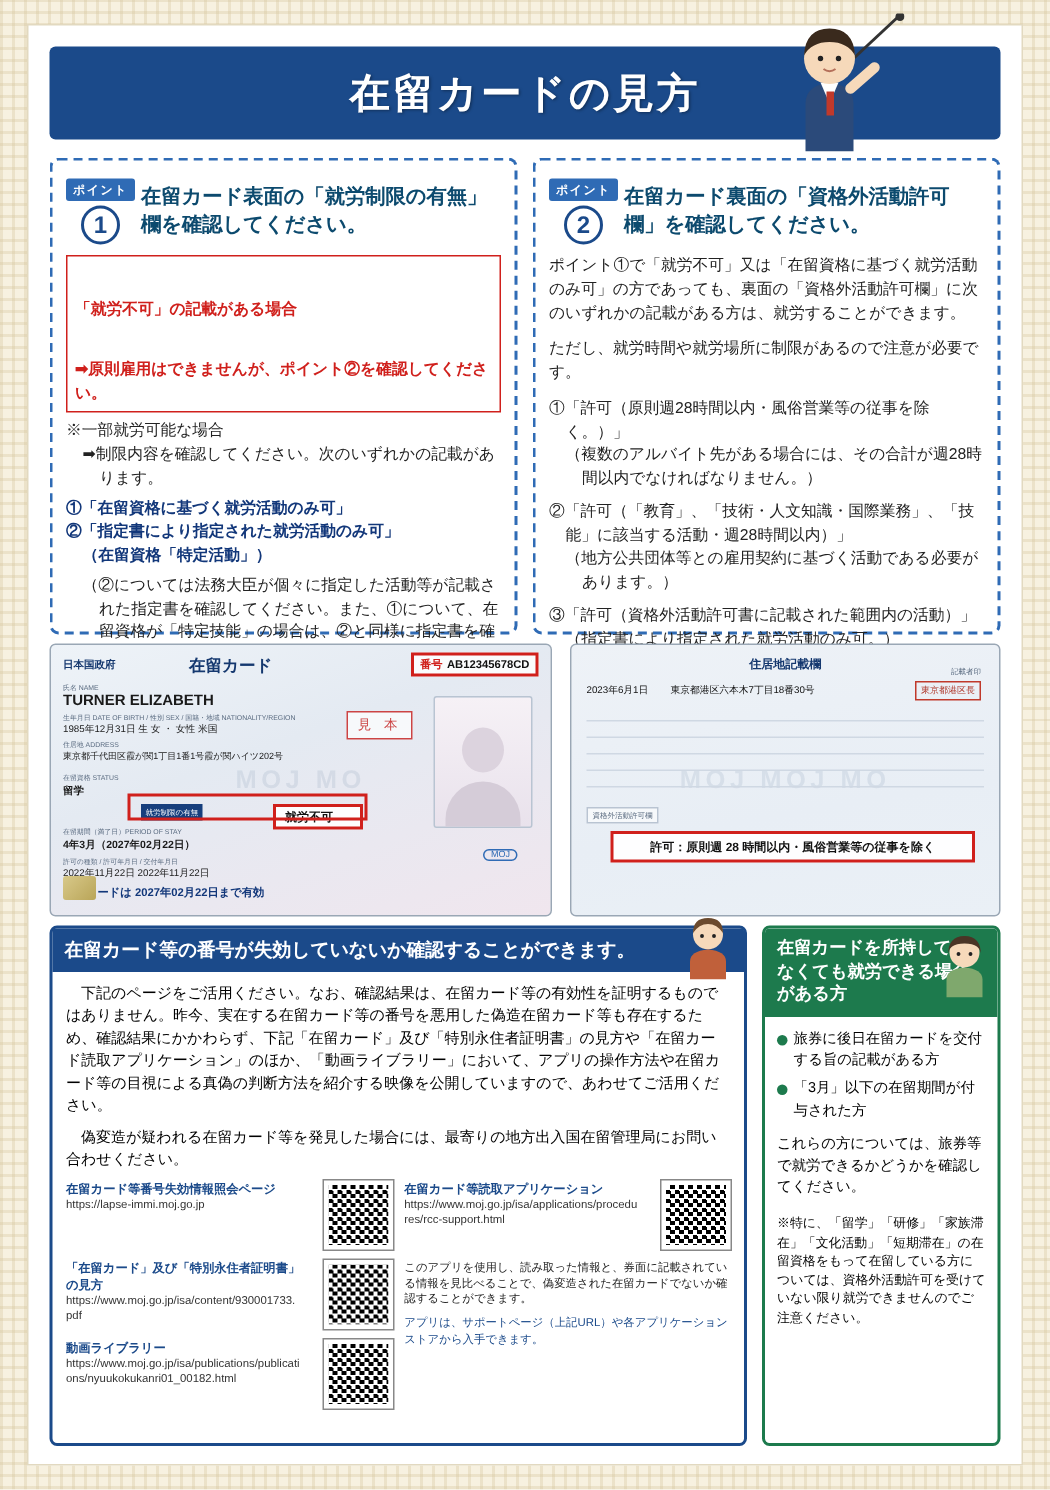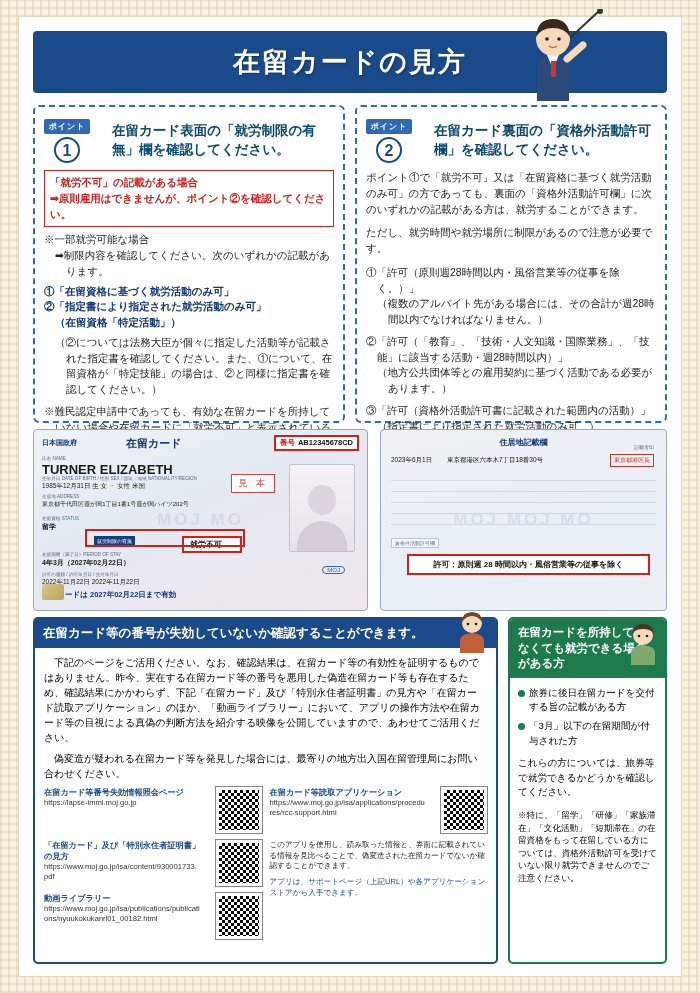--- a/index.html
+++ b/index.html
@@ -62,21 +62,21 @@
     flex: 1;
     border: 2px dashed #2f6bb5;
     border-radius: 6px;
     background: #fff;
     padding: 10px 9px 8px 9px;
     position: relative;
   }
   .panel-head {
     display: flex;
     align-items: flex-start;
-    gap: 22px;
+    gap: 4px;
     margin-bottom: 7px;
   }
   .point-badge {
     position: relative;
     flex: 0 0 auto;
     width: 46px;
     text-align: center;
     padding-top: 2px;
   }
   .ribbon {
@@ -101,21 +101,21 @@
     line-height: 23px;
   }
   .panel-title {
     font-size: 13.5px;
     font-weight: bold;
     color: #0c4a6e;
     line-height: 1.42;
     padding-top: 4px;
   }
   .body-txt { font-size: 10.5px; line-height: 1.5; color: #222; }
-  .redb { color: #d0201c; font-weight: bold; }
+  .redb { color: #d0201c; font-weight: bold; margin-top: 24px; }
   .blue { color: #12377a; font-weight: bold; }
   .boxline {
     border: 1px solid #d0201c;
     padding: 4px 5px;
     margin-bottom: 5px;
   }
   .ind { padding-left: 11px; text-indent: -11px; }
   .ind2 { padding-left: 22px; text-indent: -11px; }
   .mt4 { margin-top: 4px; }
   .mt6 { margin-top: 6px; }
@@ -440,21 +440,21 @@
     <div class="cardwrap front">
       <div class="card front">
         <div class="watermark">MOJ MO</div>
         <div class="card-country">日本国政府</div>
         <div class="card-title-jp">在留カード</div>
         <div class="cardno-box">
           <span class="lbl">番号</span><span>AB12345678CD</span>
         </div>
 
         <div class="card-line card-label" style="top:26px">氏名 NAME</div>
-        <div class="card-line" style="top:32px;font-size:13px;font-weight:bold">TURNER ELIZABETH</div>
+        <div class="card-line" style="top:32px;font-size:10px;font-weight:bold">TURNER ELIZABETH</div>
 
         <div class="card-line card-label" style="top:46px">生年月日 DATE OF BIRTH / 性別 SEX / 国籍・地域 NATIONALITY/REGION</div>
         <div class="card-line" style="top:52px;font-size:6.5px">1985年12月31日 生 女 ・ 女性 米国</div>
 
         <div class="card-line card-label" style="top:64px">住居地 ADDRESS</div>
         <div class="card-line" style="top:70px;font-size:6px">東京都千代田区霞が関1丁目1番1号霞が関ハイツ202号</div>
 
         <div class="card-line card-label" style="top:86px">在留資格 STATUS</div>
         <div class="card-line" style="top:92px;font-size:7px;font-weight:bold">留学</div>
 

